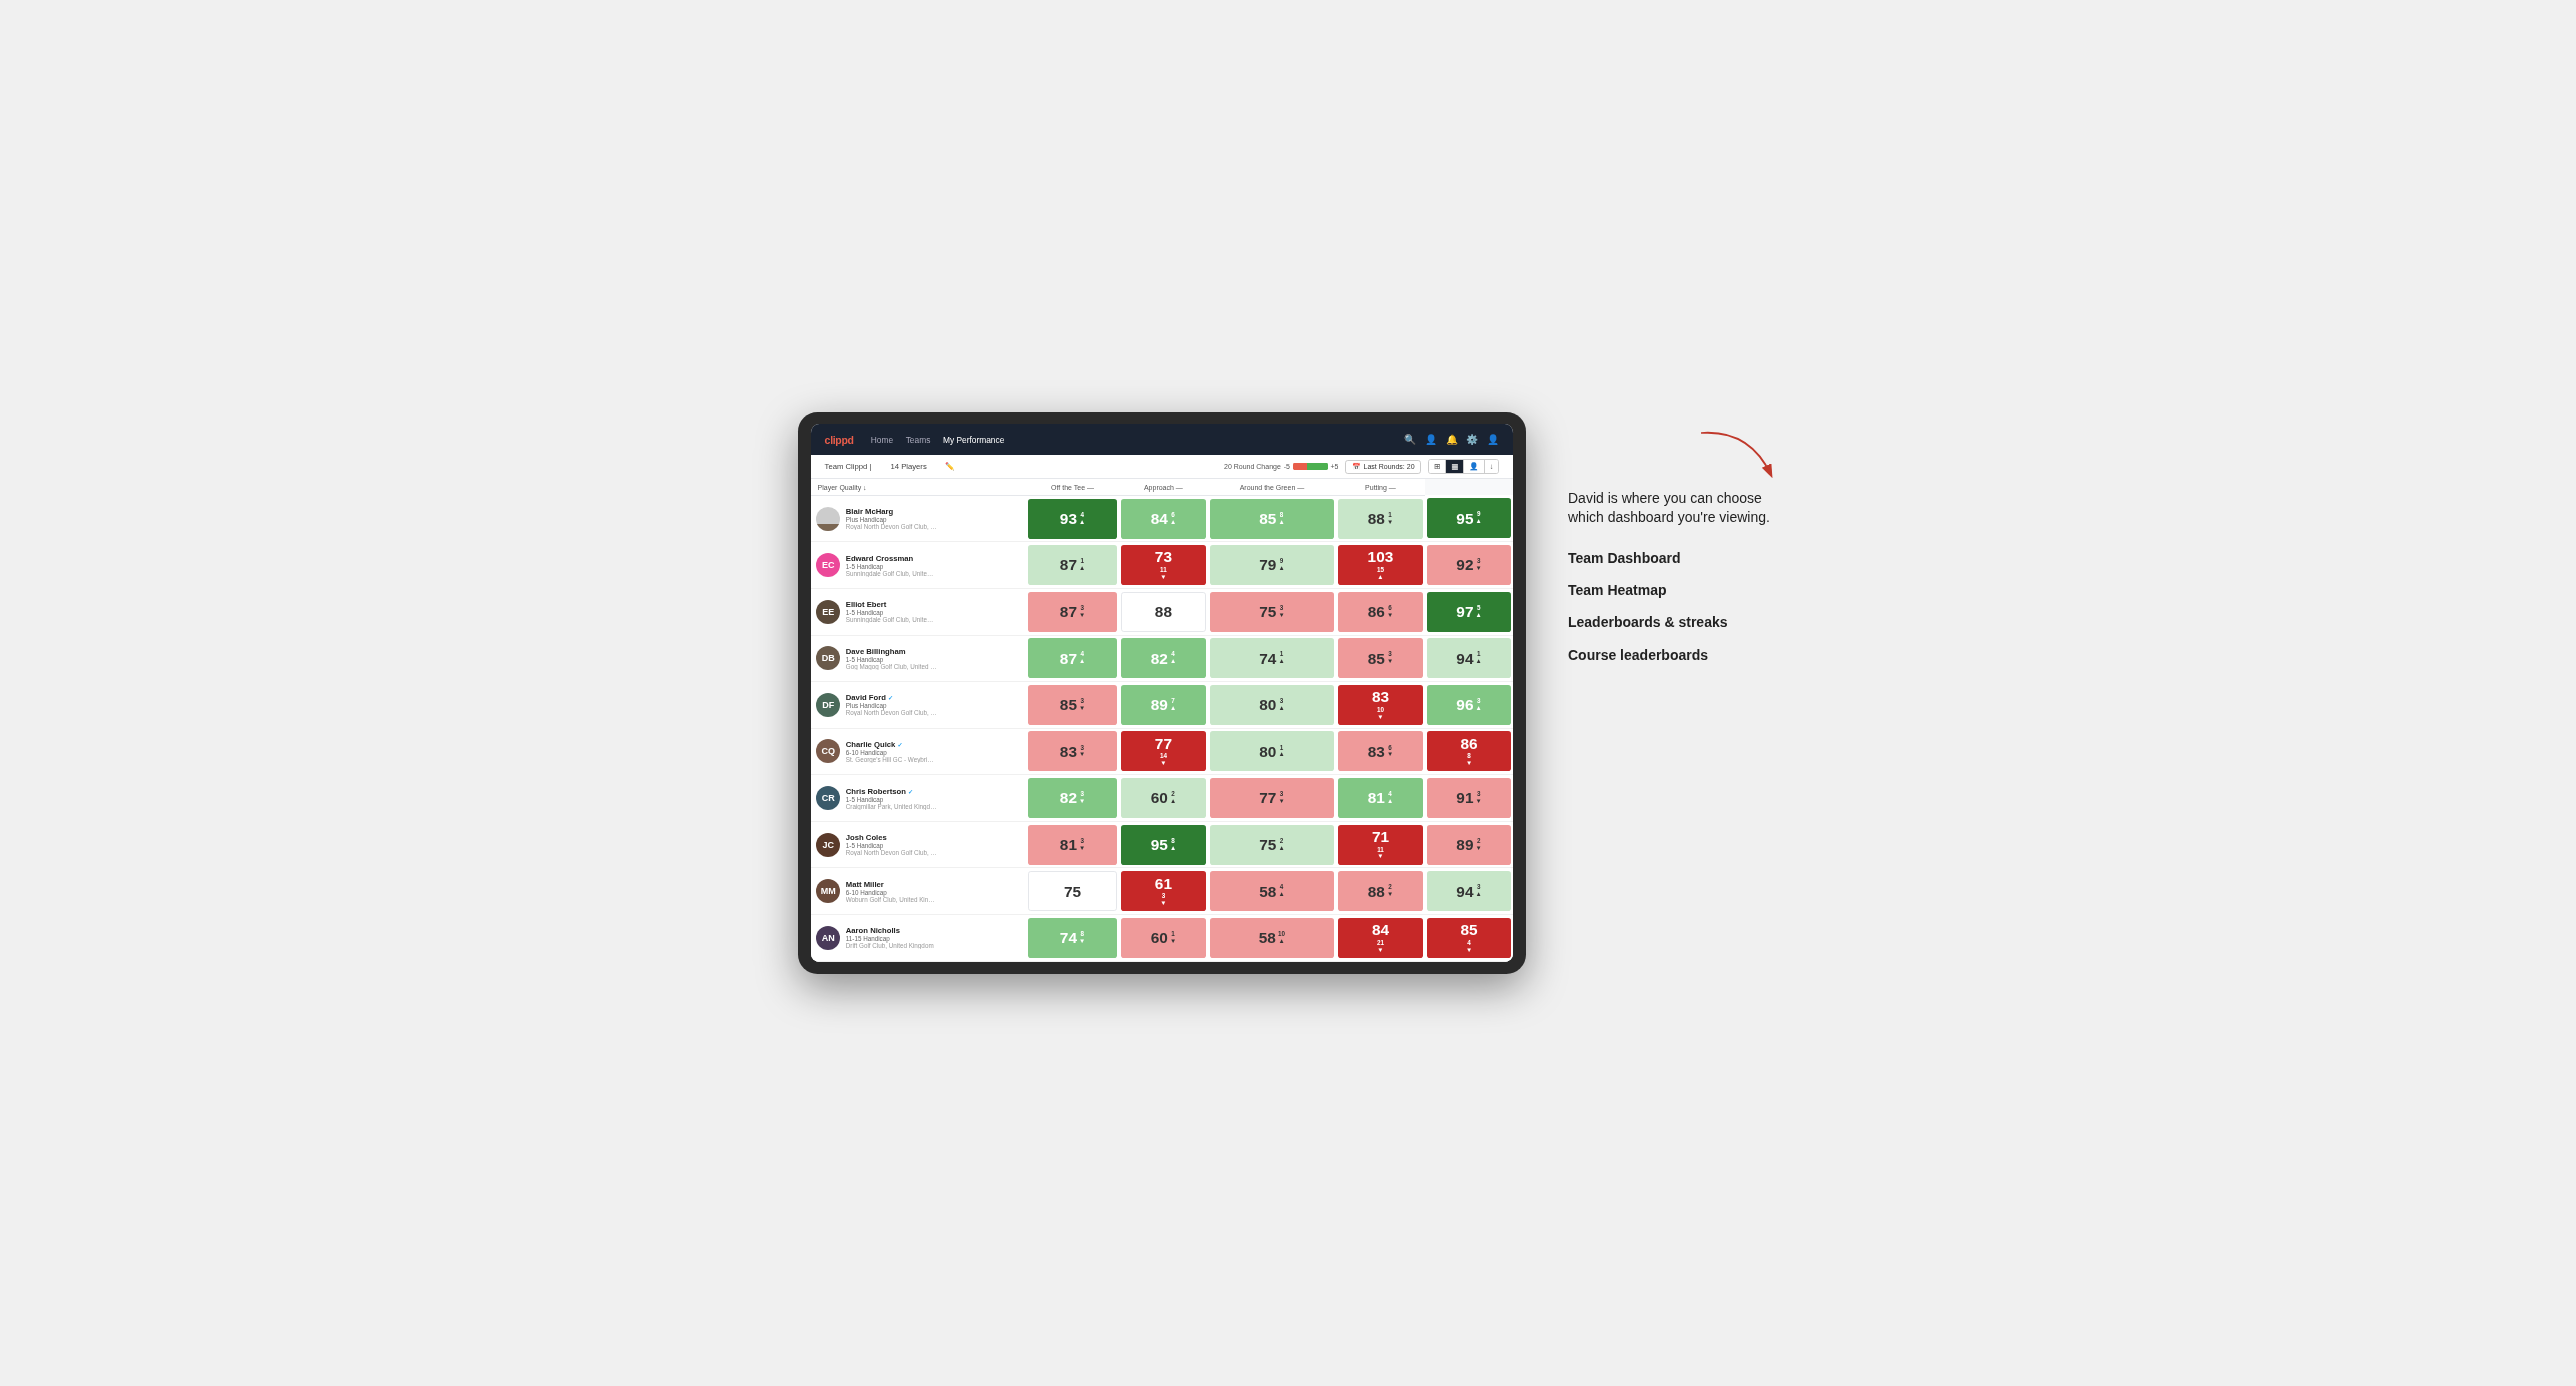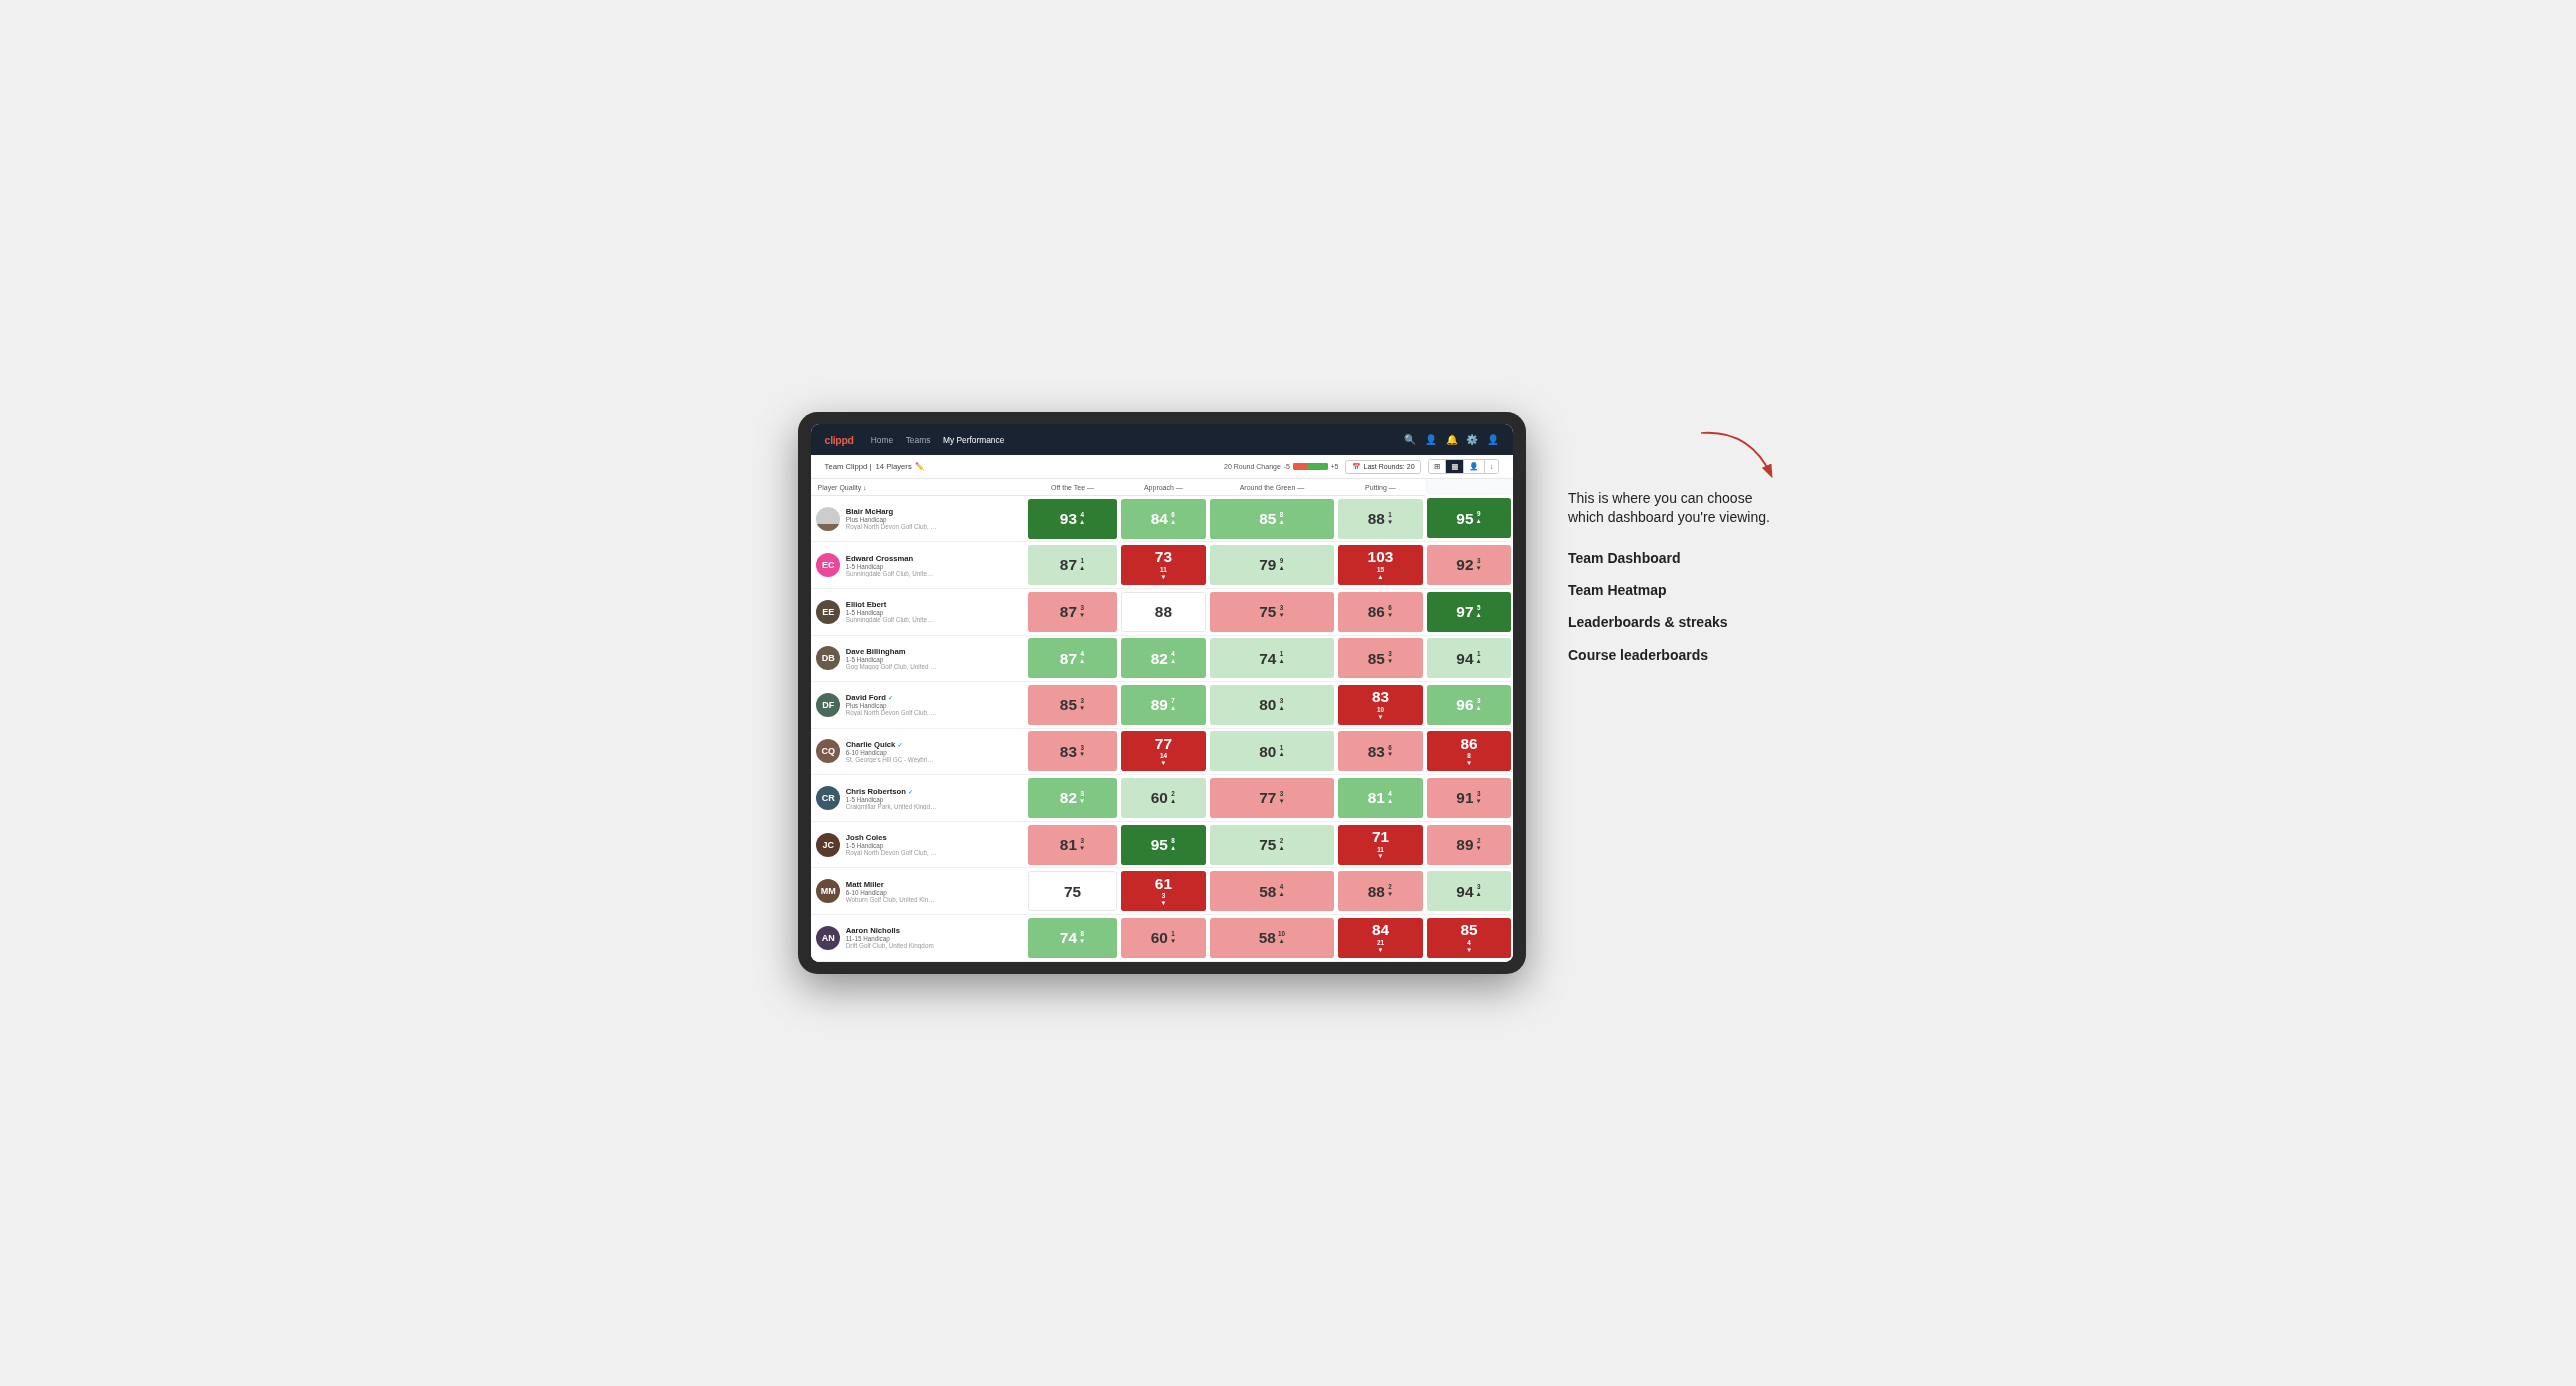--- a/index.html
+++ b/index.html
@@ -131,21 +131,21 @@
       padding: 4.2px 14px;
       height: 24px;
       font-size: 7.7px;
       color: #444;
       gap: 4.2px;
     }
 
     .team-header-left {
       display: flex;
       align-items: flex-start;
-      gap: 4px;
+      gap: 19px;
       flex: 1;
     }
 
     .edit-icon { color: #888; cursor: pointer; }
 
     .team-header-right {
       display: flex;
       align-items: center;
       gap: 7px;
     }
@@ -1033,21 +1033,21 @@
     <div class="annotation-arrow">
       <svg class="arrow-svg" viewBox="0 0 120 80">
         <path d="M10 10 Q80 5 110 70" stroke="#c0392b" stroke-width="2.5" fill="none" marker-end="url(#arr)"></path>
         <defs>
           <marker id="arr" markerWidth="8" markerHeight="8" refX="6" refY="3" orient="auto">
             <path d="M0,0 L0,6 L8,3 z" fill="#c0392b"></path>
           </marker>
         </defs>
       </svg>
     </div>
-    <p class="annotation-text">This is where you can choose which dashboard you're viewing.</p>
+    <p class="annotation-text">David is where you can choose which dashboard you're viewing.</p>
     <ul class="annotation-list">
       <li>Team Dashboard</li>
       <li>Team Heatmap</li>
       <li>Leaderboards &amp; streaks</li>
       <li>Course leaderboards</li>
     </ul>
   </div>
 
 </div>
 

